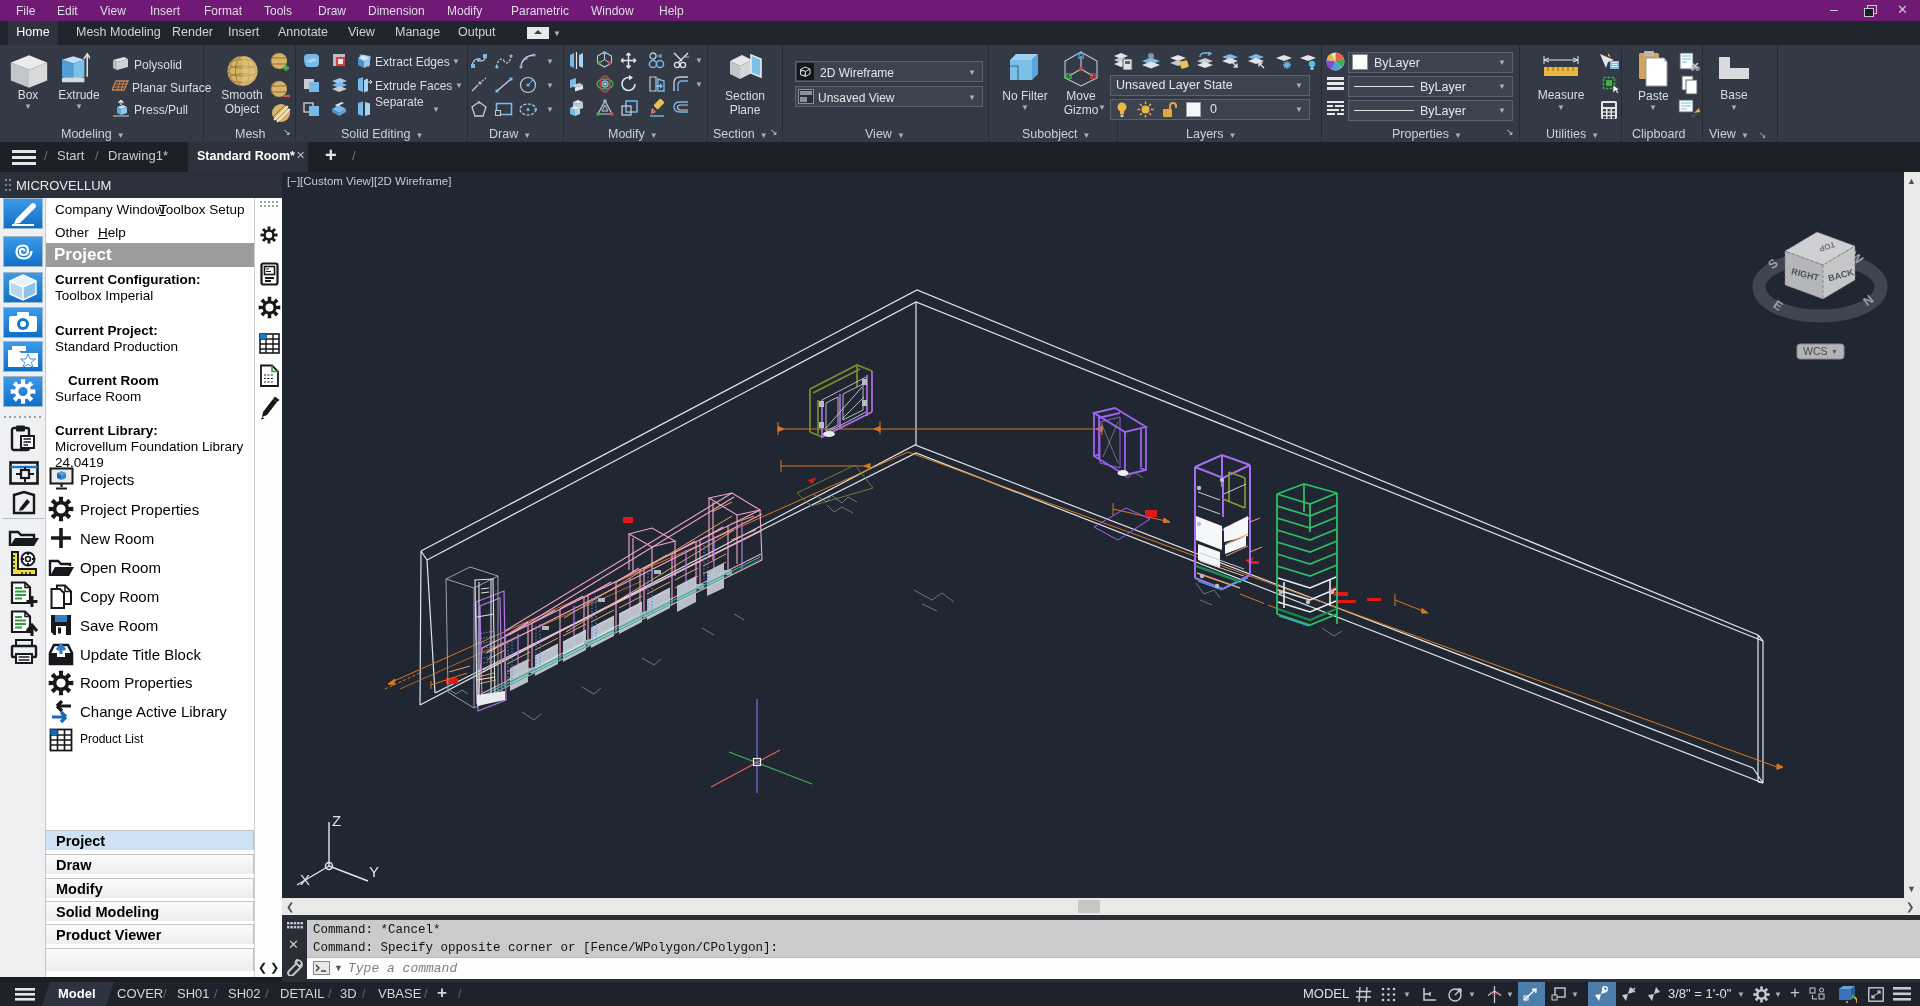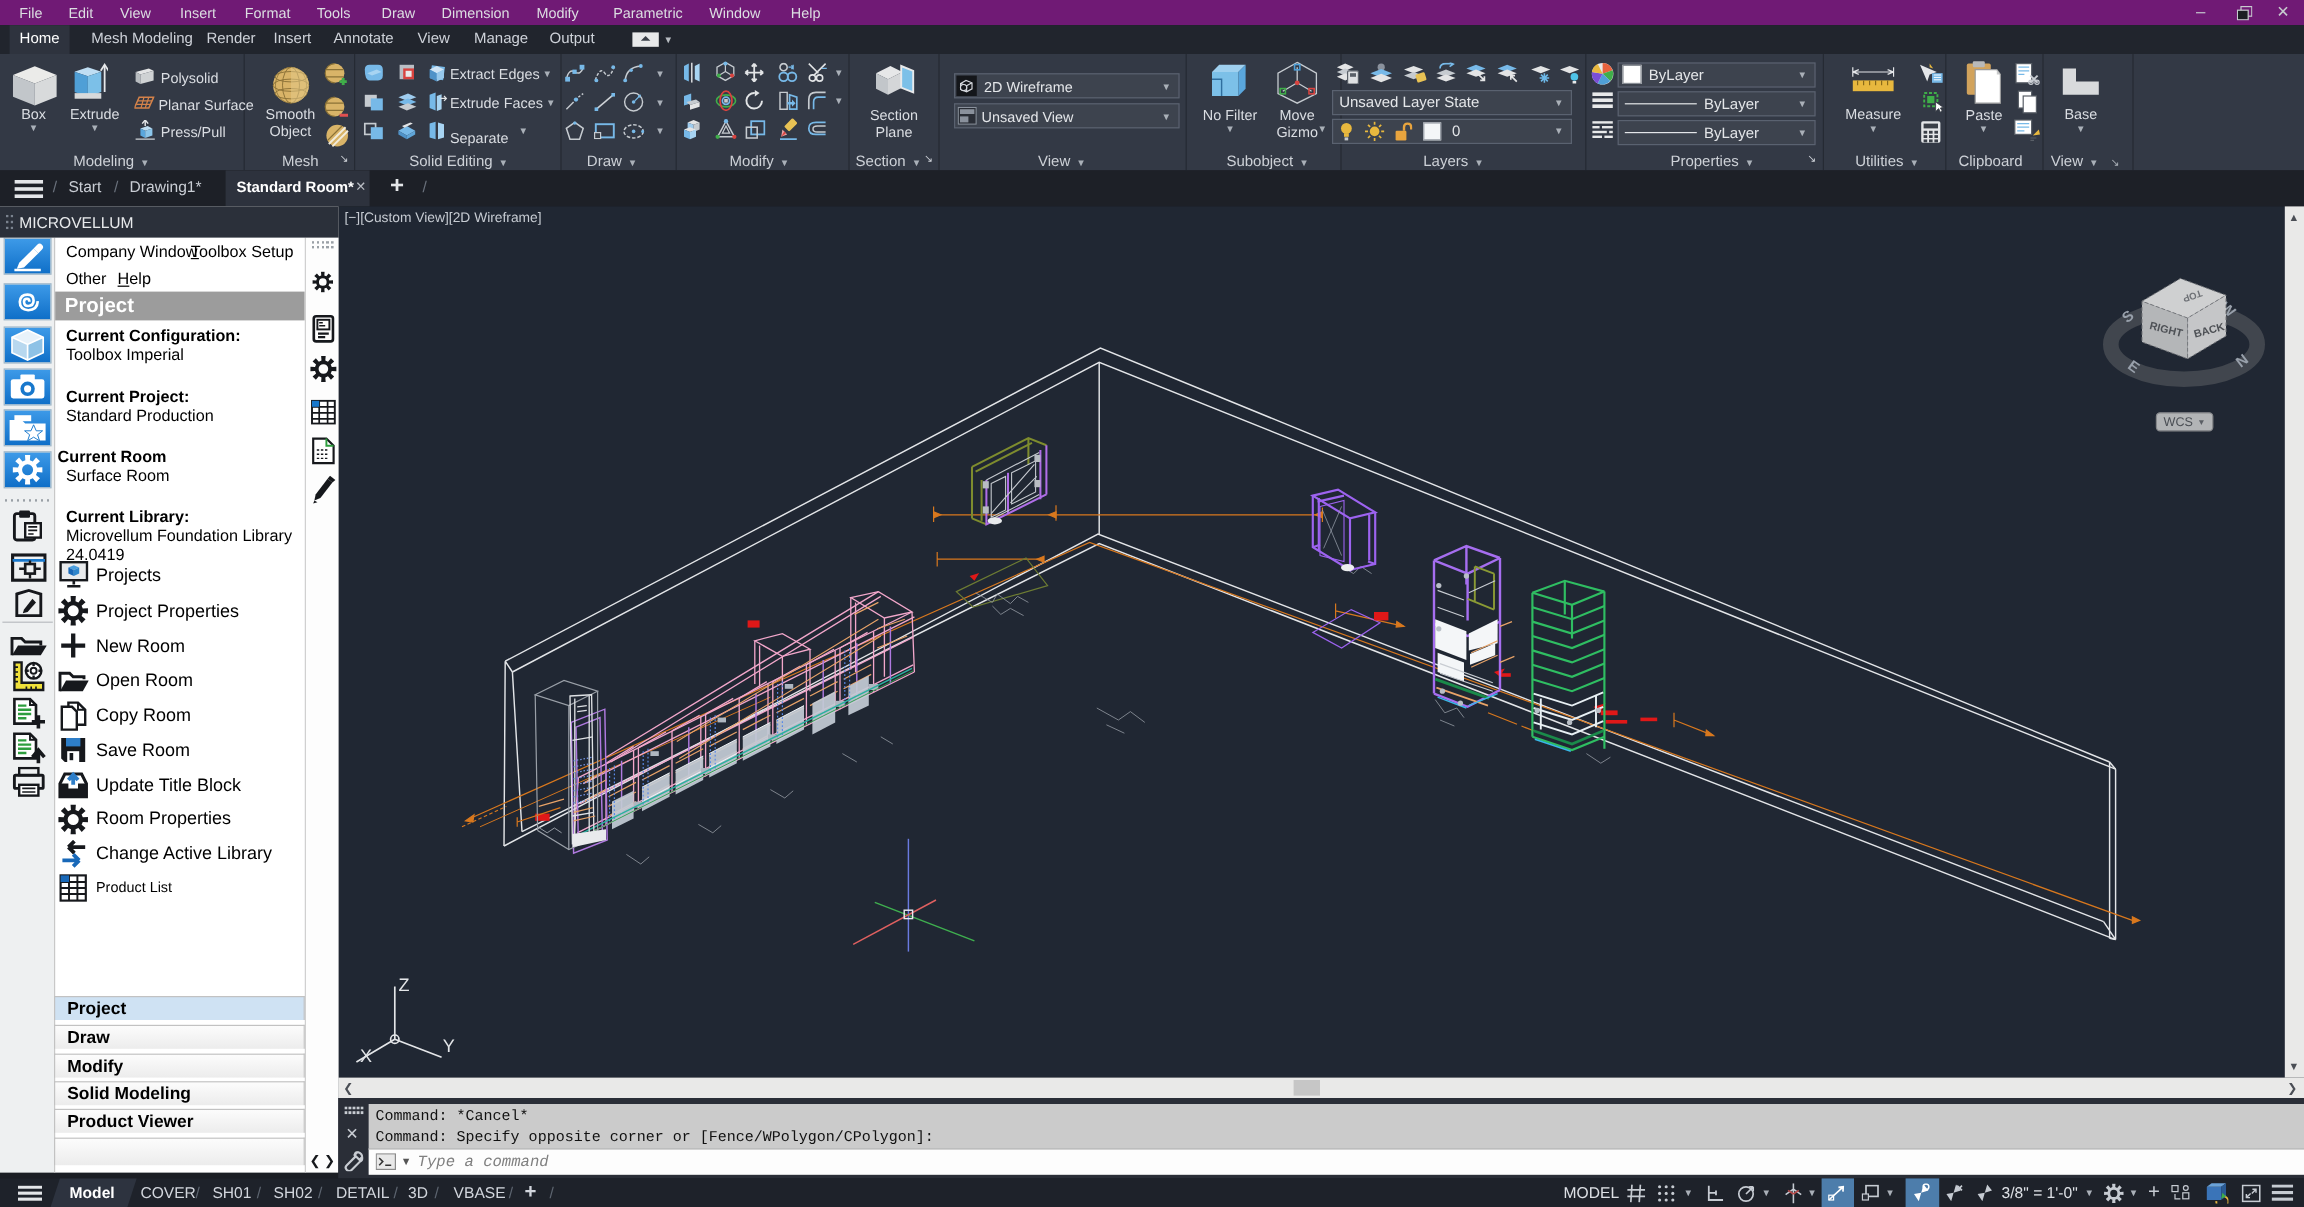--- a/index.html
+++ b/index.html
@@ -206,21 +206,21 @@
     <svg class="abs" style="left:330px;top:56px" width="19" height="16" viewBox="0 0 19 16">
         <polygon points="2,8 9,4 16,8 9,12" fill="#77b9e8"></polygon>
         <polygon points="2,8 9,12 9,15 2,11" fill="#4f92c8"></polygon>
         <polygon points="16,8 9,12 9,15 16,11" fill="#5fa5d8"></polygon>
         <polygon points="5,4 12,1 14,2 7,5.5" fill="#e3e4e5"></polygon>
       </svg>
     <svg class="abs" style="left:355px;top:55px" width="19" height="18" viewBox="0 0 19 18">
         <polygon points="3,3 8,1.5 8,16 3,14.5" fill="#77b9e8"></polygon>
         <polygon points="10,2 15,3.5 15,14.5 10,16" fill="#a8d4f2"></polygon>
       </svg>
-    <div class="btext" style="left:375px;top:63px;text-align:right">Separate</div>
+    <div class="btext" style="left:375px;top:50px;text-align:right">Separate</div>
     <div class="btext" style="left:432px;top:60px;font-size:8px;color:#aab0b8">▼</div>
     <div class="plabel" style="left:341px">Solid Editing<span class="parr">▼</span></div>
 
     <svg class="abs" style="left:470px;top:8px" width="18" height="16" viewBox="0 0 18 16">
         <path d="M2 13 Q4 4 9 7 T16 3" fill="none" stroke="#c6cbd0" stroke-width="1.2"></path>
         <rect x="1" y="11" width="4" height="4" fill="#77b9e8"></rect>
         <rect x="13" y="1" width="4" height="4" fill="#77b9e8"></rect>
         <rect x="7" y="5" width="3.6" height="3.6" fill="#77b9e8"></rect>
       </svg>
     <svg class="abs" style="left:495px;top:8px" width="18" height="16" viewBox="0 0 18 16">
@@ -978,21 +978,21 @@
     <div id="palbody">
       <span class="abs" style="left:9px;top:4px;font-size:13.5px">Company Window</span>
       <span class="abs" style="left:113px;top:4px;font-size:13.5px"><u>T</u>oolbox Setup</span>
       <span class="abs" style="left:9px;top:27px;font-size:13.5px">Other</span>
       <span class="abs" style="left:52px;top:27px;font-size:13.5px"><u>H</u>elp</span>
       <div class="abs" style="left:0px;top:45px;width:208px;height:24px;background:#9c9c9c;color:#fff;font-weight:bold;font-size:17px;padding:2px 0 0 8px">Project</div>
       <div class="abs" style="left:9px;top:74px;font-size:13.5px;font-weight:bold">Current Configuration:</div>
       <div class="abs" style="left:9px;top:90px;font-size:13.5px">Toolbox Imperial</div>
       <div class="abs" style="left:9px;top:125px;font-size:13.5px;font-weight:bold">Current Project:</div>
       <div class="abs" style="left:9px;top:141px;font-size:13.5px">Standard Production</div>
-      <div class="abs" style="left:2px;top:175px;font-size:13.5px;font-weight:bold">Current Room</div>
+      <div class="abs" style="left:22px;top:175px;font-size:13.5px;font-weight:bold">Current Room</div>
       <div class="abs" style="left:9px;top:191px;font-size:13.5px">Surface Room</div>
       <div class="abs" style="left:9px;top:225px;font-size:13.5px;font-weight:bold">Current Library:</div>
       <div class="abs" style="left:9px;top:241px;font-size:13.5px;white-space:nowrap">Microvellum Foundation Library</div>
       <div class="abs" style="left:9px;top:257px;font-size:13.5px">24.0419</div>
     </div>
     <div id="palright">
       <div class="abs" style="left:5px;top:3px;width:18px;height:2px;background:repeating-linear-gradient(90deg,#9aa0a6 0 2px,transparent 2px 4px)"></div>
       <div class="abs" style="left:5px;top:7px;width:18px;height:2px;background:repeating-linear-gradient(90deg,#9aa0a6 0 2px,transparent 2px 4px)"></div>
       <svg class="abs" style="left:5px;top:28px" width="18" height="18" viewBox="0 0 18 18">
           <path d="M17.5 7.5 L17.5 10.5 L14.5 10.3 L13.8 11.9 L16.1 13.9 L13.9 16.1 L11.9 13.8 L10.3 14.5 L10.5 17.5 L7.5 17.5 L7.7 14.5 L6.1 13.8 L4.1 16.1 L1.9 13.9 L4.2 11.9 L3.5 10.3 L0.5 10.5 L0.5 7.5 L3.5 7.7 L4.2 6.1 L1.9 4.1 L4.1 1.9 L6.1 4.2 L7.7 3.5 L7.5 0.5 L10.5 0.5 L10.3 3.5 L11.9 4.2 L13.9 1.9 L16.1 4.1 L13.8 6.1 L14.5 7.7 Z M12.2 9 A3.2 3.2 0 1 0 5.8 9 A3.2 3.2 0 1 0 12.2 9 Z" fill="#16181c" fill-rule="evenodd"></path>

